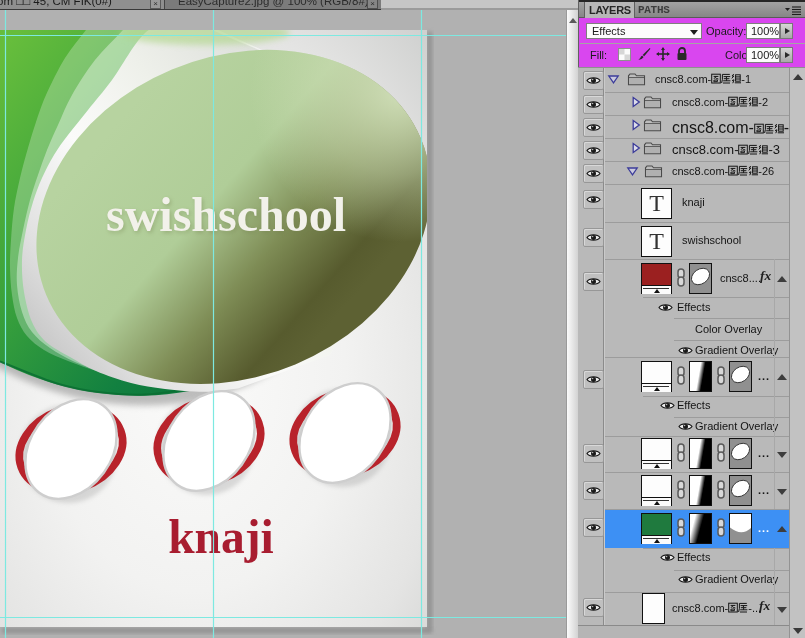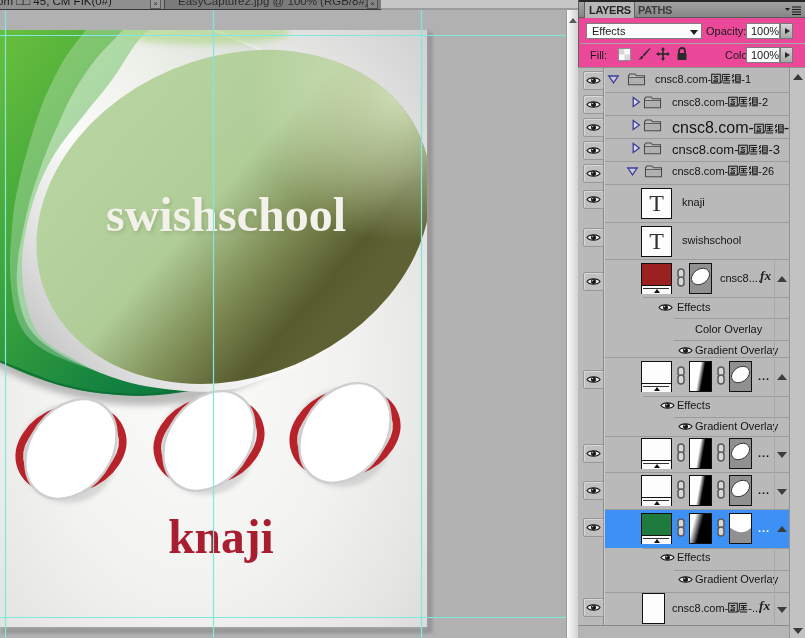--- a/index.html
+++ b/index.html
@@ -116,26 +116,26 @@
   <line x1="421.5" y1="10" x2="421.5" y2="638"></line>
   <line x1="0" y1="35.5" x2="566" y2="35.5"></line>
   <line x1="0" y1="617.5" x2="566" y2="617.5"></line>
 </g>
 </svg>
 
 <div class="abs" style="left:566px;top:10px;width:12px;height:628px;background:linear-gradient(to right,#fbfbfb,#d2d2d2);border-left:1px solid #9a9a9a;box-sizing:border-box;">
   <div class="abs" style="left:2px;top:8px;width:0;height:0;border-left:4px solid transparent;border-right:4px solid transparent;border-bottom:5px solid #5a5a5a;"></div>
 </div>
 
-<div class="abs" id="panel" style="left:578px;top:0;width:227px;height:638px;background:#ec4899;overflow:hidden;">
+<div class="abs" id="panel" style="left:578px;top:0;width:227px;height:638px;background:#d946ef;overflow:hidden;">
 <div class="abs" style="left:0;top:0;width:227px;height:3px;background:#252525;"></div>
 <div class="abs" style="left:0;top:2px;width:227px;height:16px;background:linear-gradient(#a2a2a2,#868686);border-bottom:1px solid #5a5a5a;box-sizing:border-box;"></div>
 <div class="abs" style="left:6px;top:2px;width:51px;height:16px;background:#b7b7b7;border-left:1px solid #5f5f5f;border-right:1px solid #5f5f5f;box-sizing:border-box;"></div>
 <div class="abs" style="left:11px;top:4px;font-size:11px;font-weight:bold;color:#262626;letter-spacing:-0.3px;">LAYERS</div>
-<div class="abs" style="left:60px;top:4px;font-size:11px;font-weight:bold;color:#3d3d3d;letter-spacing:-0.3px;">PATHS</div>
+<div class="abs" style="left:60px;top:4px;font-size:11px;font-weight:bold;color:#3d3d3d;letter-spacing:-0.3px;font-family:Liberation Mono, monospace;">PATHS</div>
 <svg class="abs" style="left:207px;top:6px" width="16" height="9" viewBox="0 0 16 9">
       <path d="M0 2 L5 2 L2.5 5 Z" fill="#1e1e1e"></path>
       <g stroke="#1e1e1e" stroke-width="1.1">
         <line x1="7" y1="1" x2="16" y2="1"></line>
         <line x1="7" y1="3.5" x2="16" y2="3.5"></line>
         <line x1="7" y1="6" x2="16" y2="6"></line>
         <line x1="7" y1="8.5" x2="16" y2="8.5"></line>
       </g>
     </svg>
 <div class="abs" style="left:8px;top:23px;width:116px;height:16px;background:#fcfcfc;border:1px solid #7f7f7f;box-sizing:border-box;">

